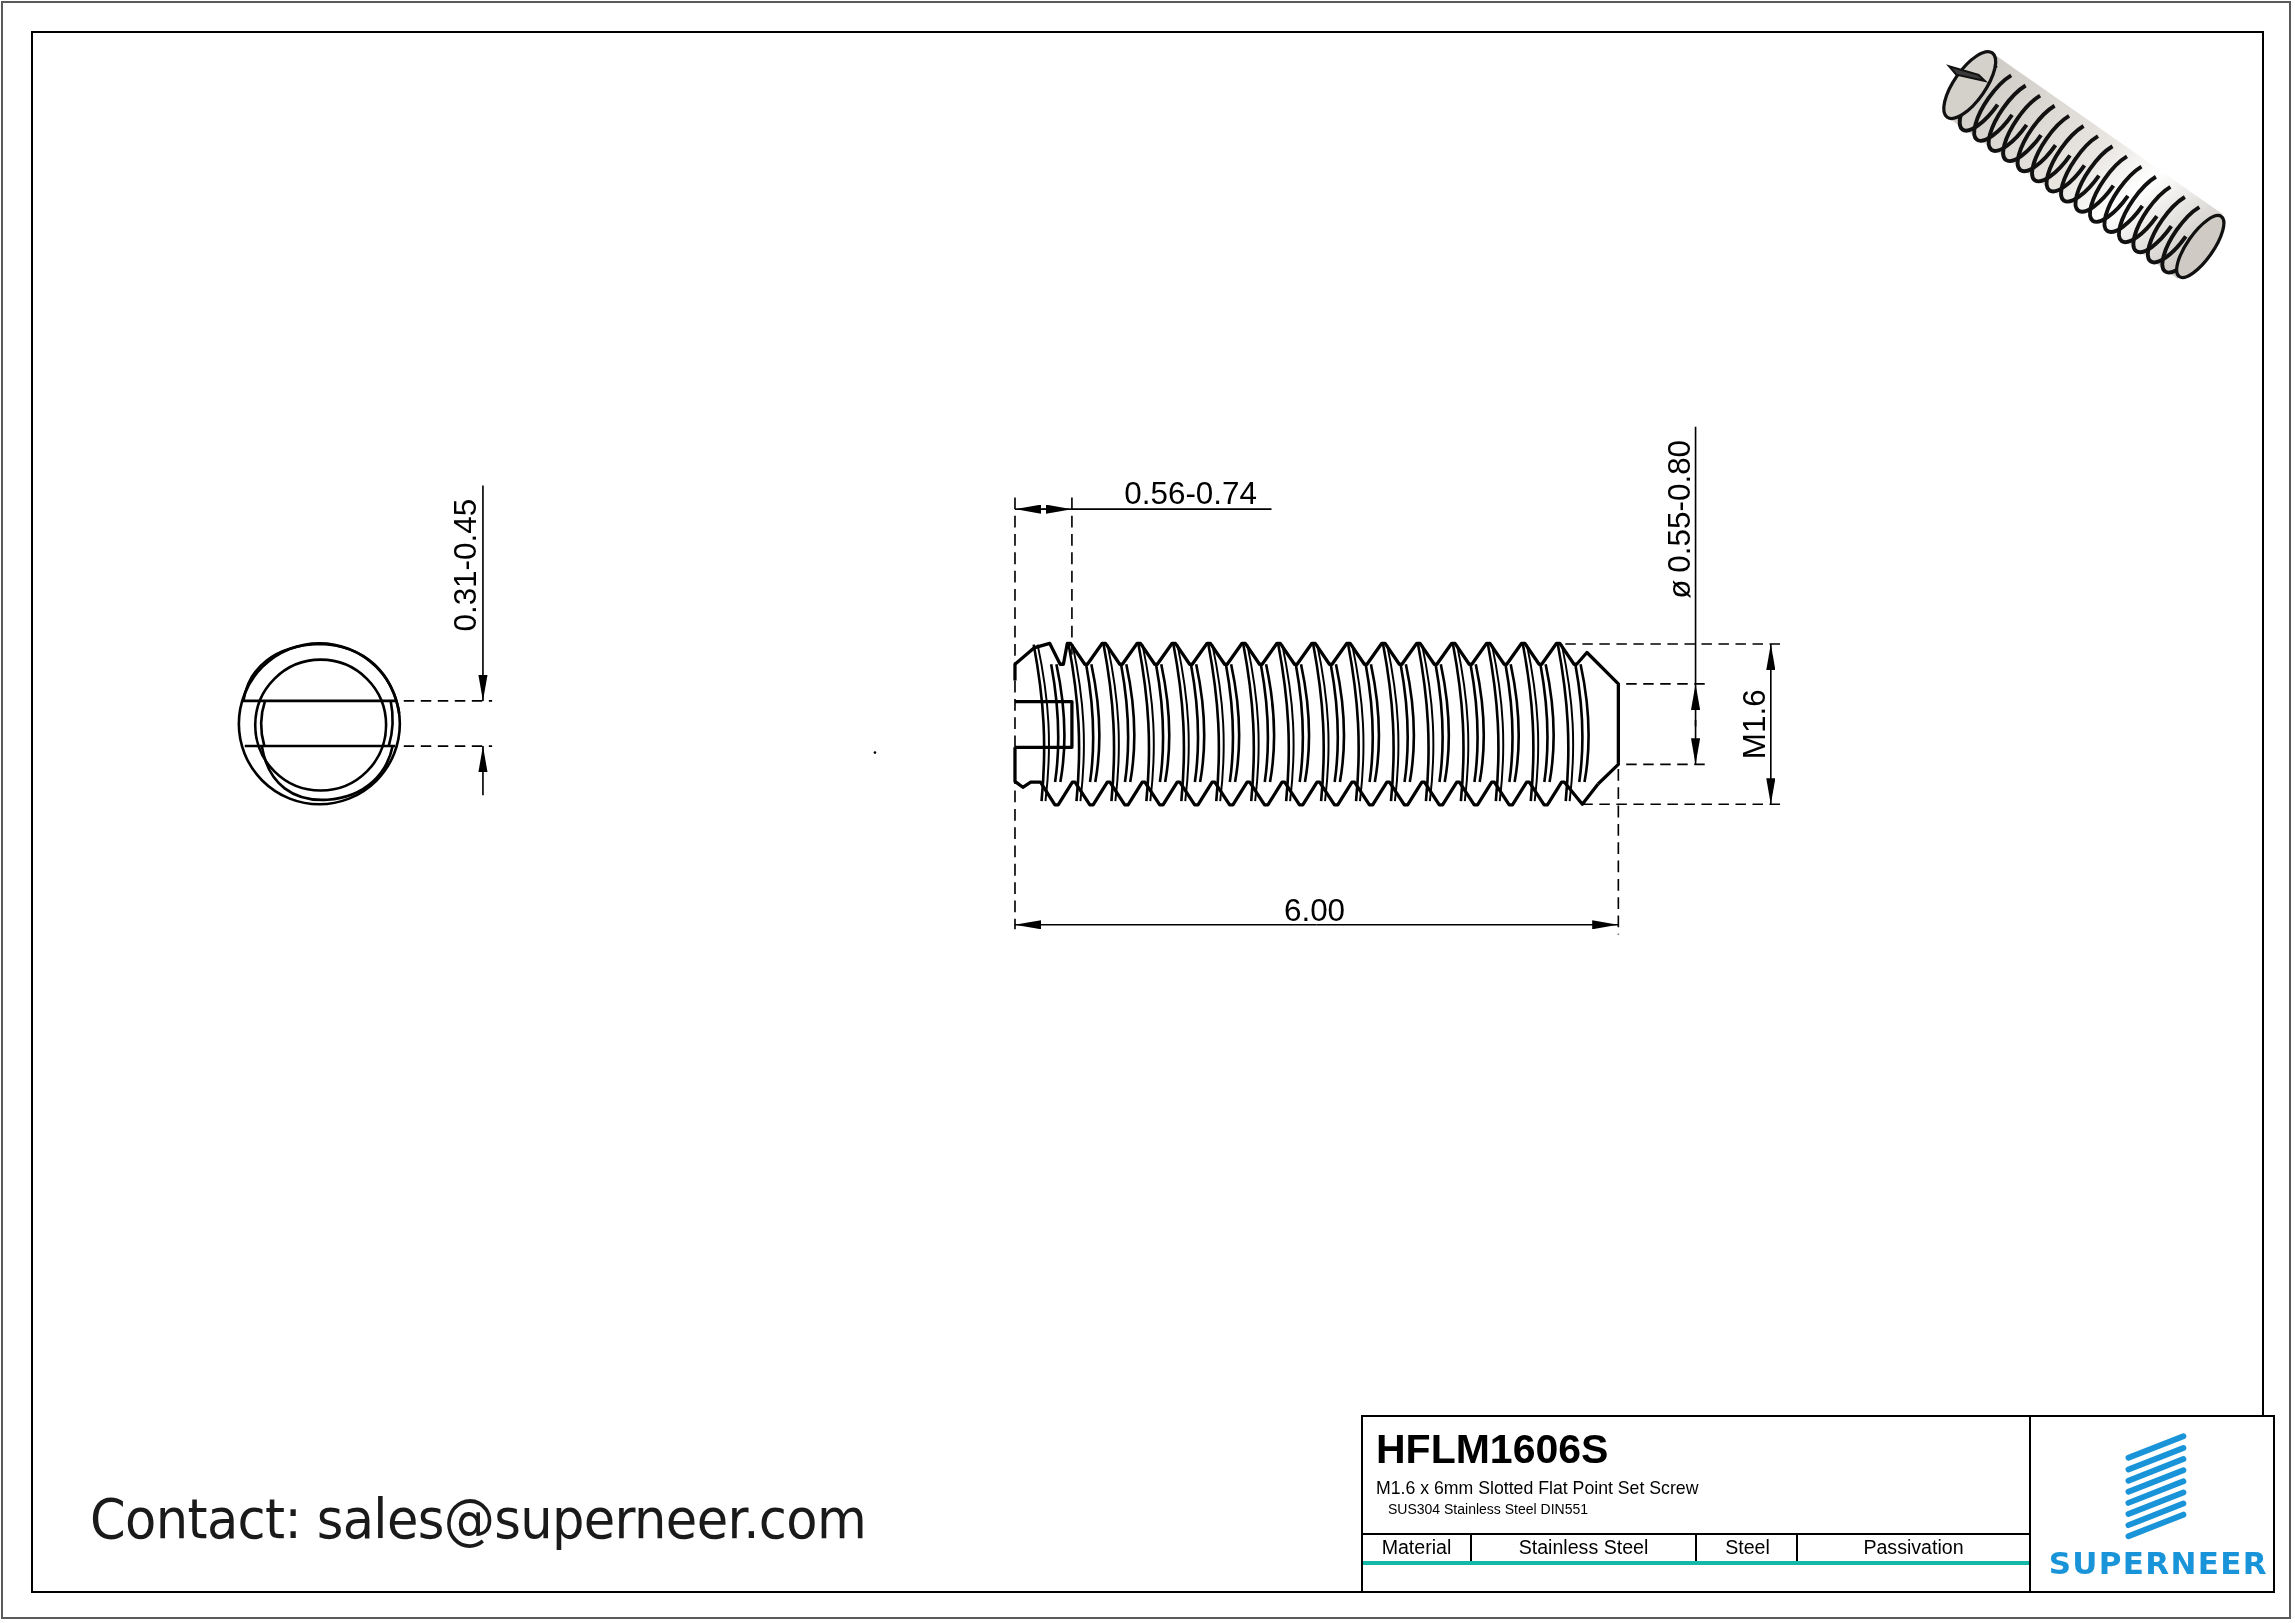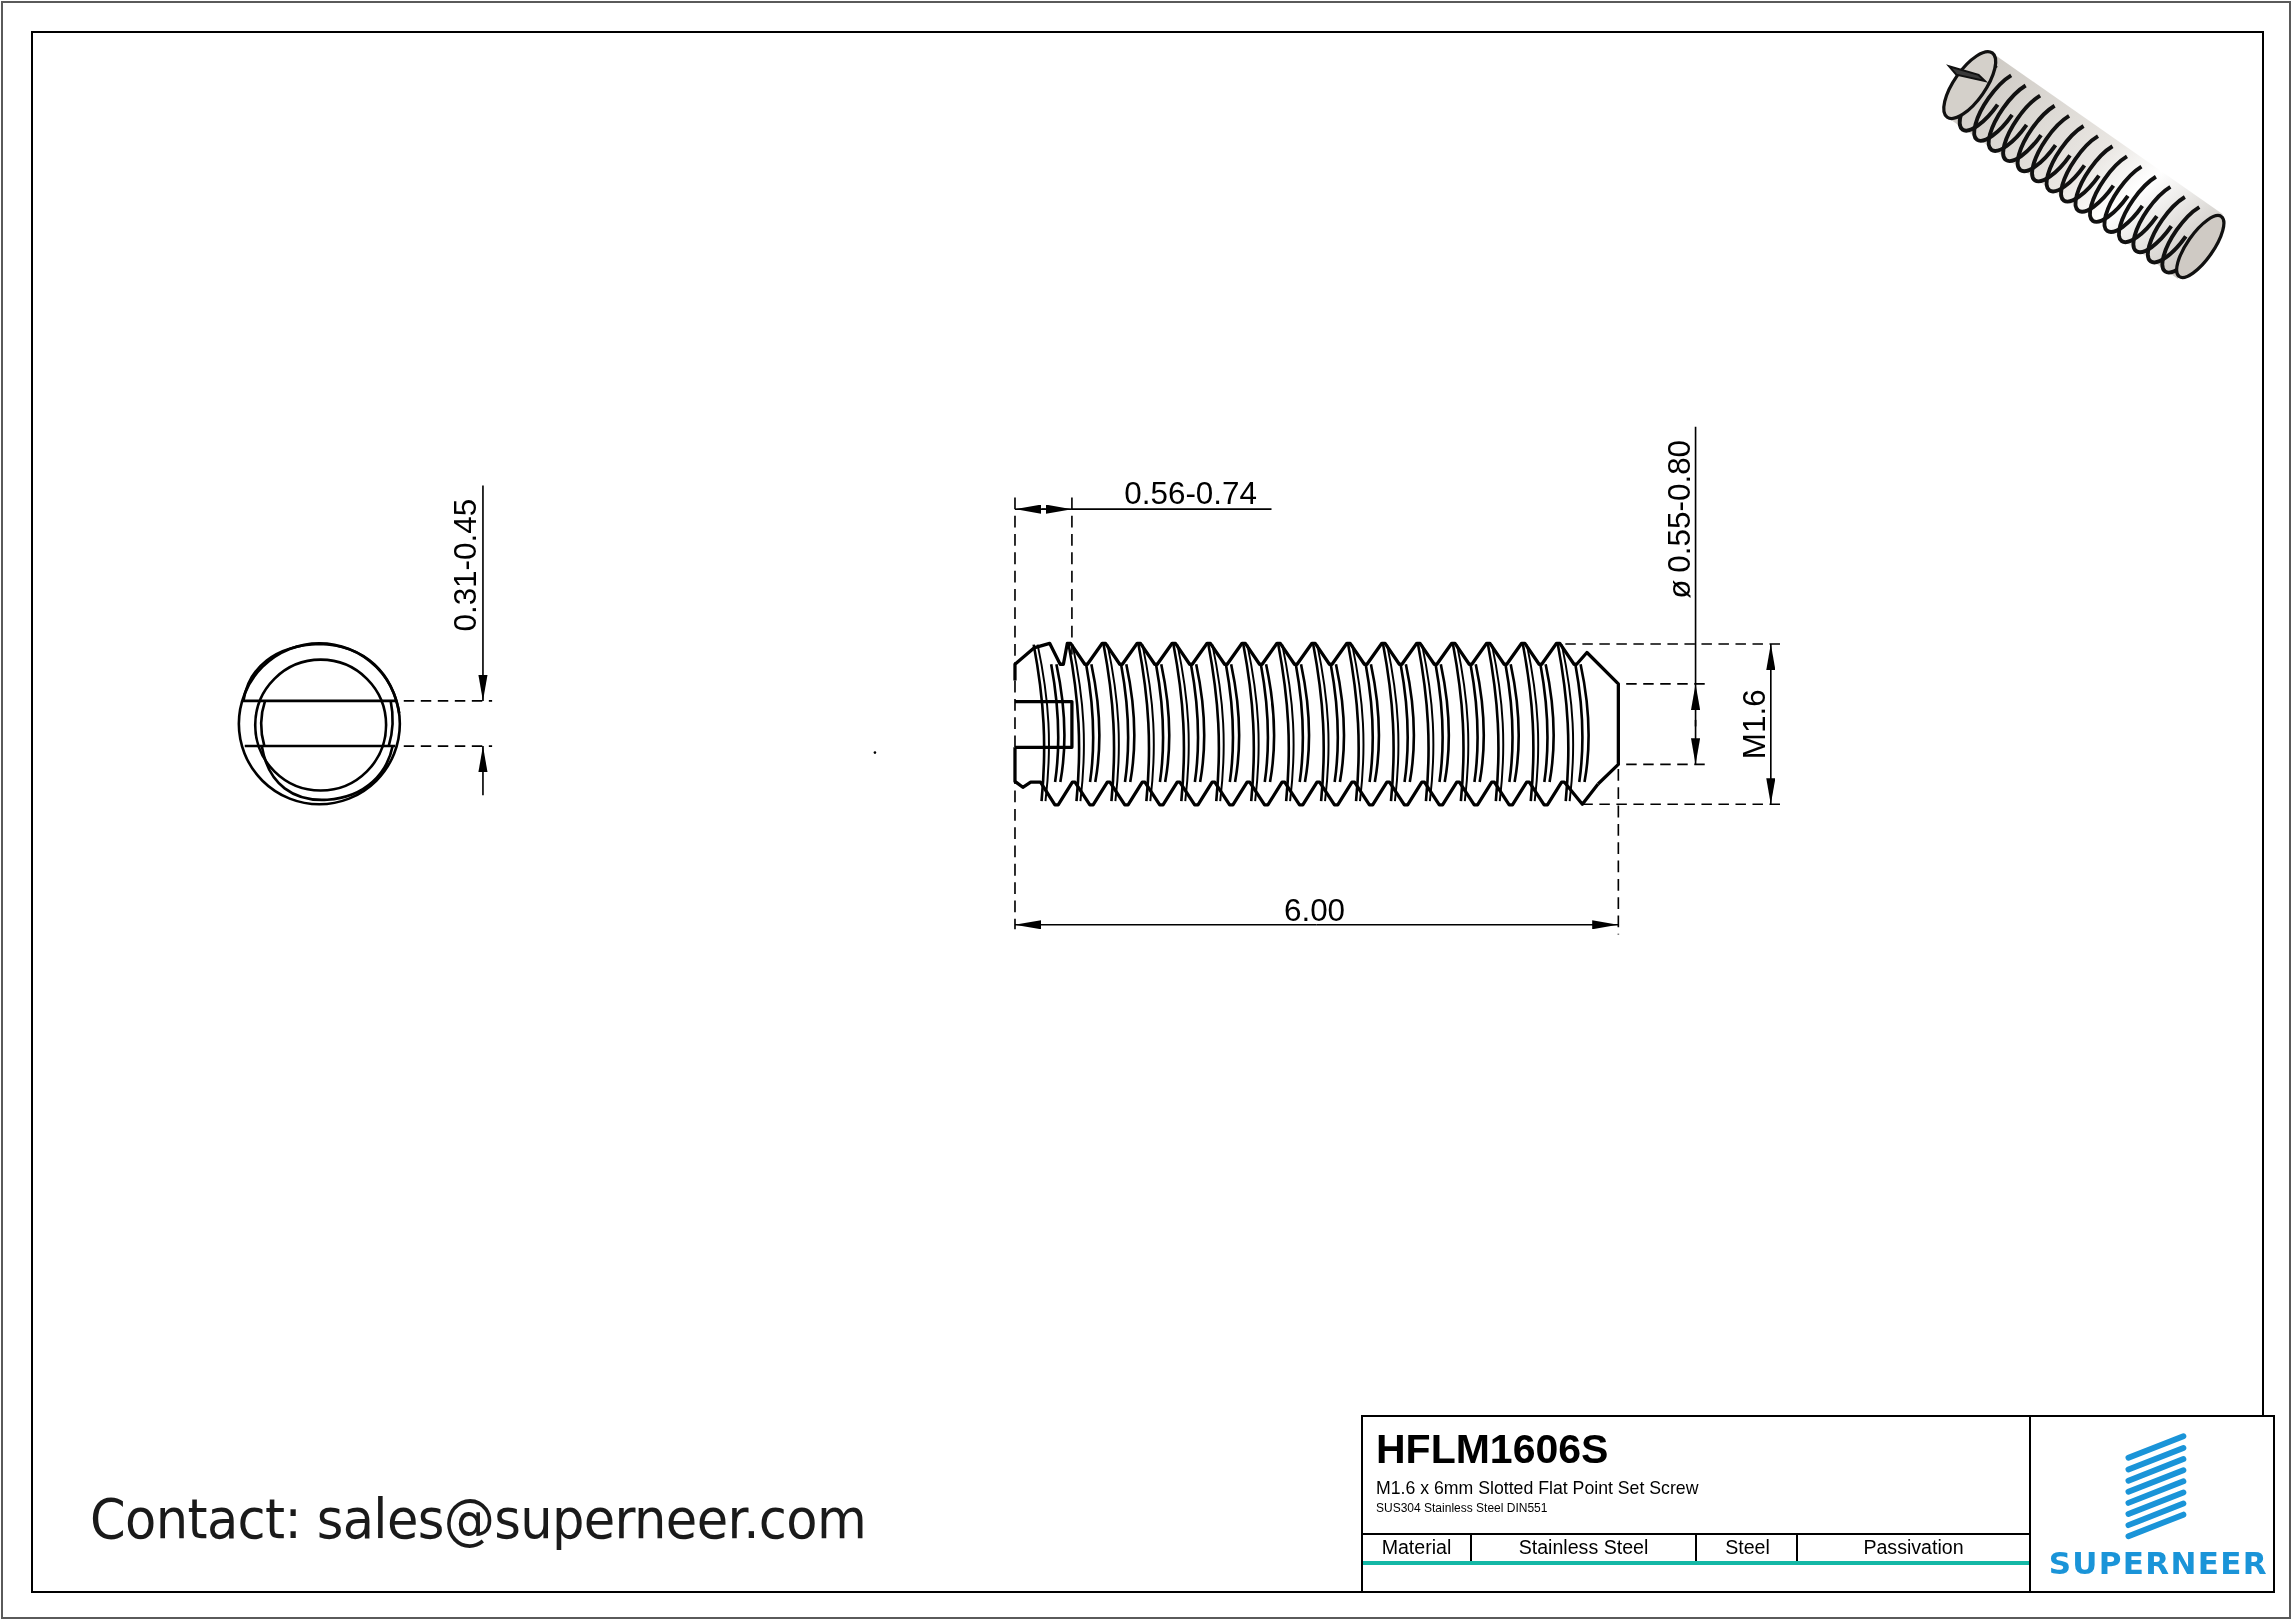--- a/index.html
+++ b/index.html
@@ -7,21 +7,21 @@
   .sheet-outer { position: absolute; left: 1.3px; top: 1.3px; width: 2290px; height: 1618px; border: 2px solid #5a5a5a; box-sizing: border-box; }
   .sheet-inner { position: absolute; left: 31px; top: 31px; width: 2233px; height: 1562px; border: 2px solid #000; box-sizing: border-box; }
   svg.drawing { position: absolute; left: 0; top: 0; }
   .dimtext { font-family: "Liberation Sans", sans-serif; font-size: 48px; fill: #000; }
   .contact { position: absolute; left: 90px; top: 1487px; font-family: "DejaVu Sans", sans-serif; font-size: 55px; color: #1a1a1a; letter-spacing: -0.7px; transform: scaleX(0.93); transform-origin: left top; white-space: nowrap; }
   
   .tb { position: absolute; left: 1351px; top: 1415px; width: 914px; height: 178px; border: 2px solid #000; box-sizing: border-box; background: #fff; margin-left: 10px; }
   .tb-left { position: absolute; left: 0; top: 0; width: 668px; height: 100%; border-right: 2px solid #000; box-sizing: border-box; }
   .tb-title { position: absolute; left: 13px; top: 9.2px; font-size: 41px; font-weight: bold; letter-spacing: 0px; }
   .tb-desc1 { position: absolute; left: 13px; top: 61px; font-size: 17.7px; }
-  .tb-desc2 { position: absolute; left: 13px; top: 84px; font-size: 12px; }
+  .tb-desc2 { position: absolute; left: 25px; top: 84px; font-size: 14px; }
   .tb-grid { position: absolute; left: 0; bottom: 0; width: 100%; height: 58px; border-top: 2px solid #000; box-sizing: border-box; }
   .tb-row { position: absolute; left: 0; width: 100%; height: 29px; }
   .tb-row.r1 { top: 0; border-bottom: 4px solid #14b8a6; box-sizing: border-box; height: 29.5px; }
   .tb-row.r2 { top: 29.5px; height: 27px; }
   .cell { position: absolute; top: 0; height: 100%; display: flex; align-items: center; justify-content: center; font-size: 19.6px; box-sizing: border-box; }
   .cell.b { border-right: 2px solid #000; }
   .url { color: #1a84cc; font-size: 19px; }
   .tb-logo { position: absolute; left: 668px; top: 0; width: 242px; height: 100%; }
   .logo-word { position: absolute; left: 17.7px; top: 128px; font-family: "DejaVu Sans", sans-serif; font-weight: bold; font-size: 31px; color: #1a94d8; letter-spacing: 1.3px; transform: scaleX(1.0); }
 </style>

